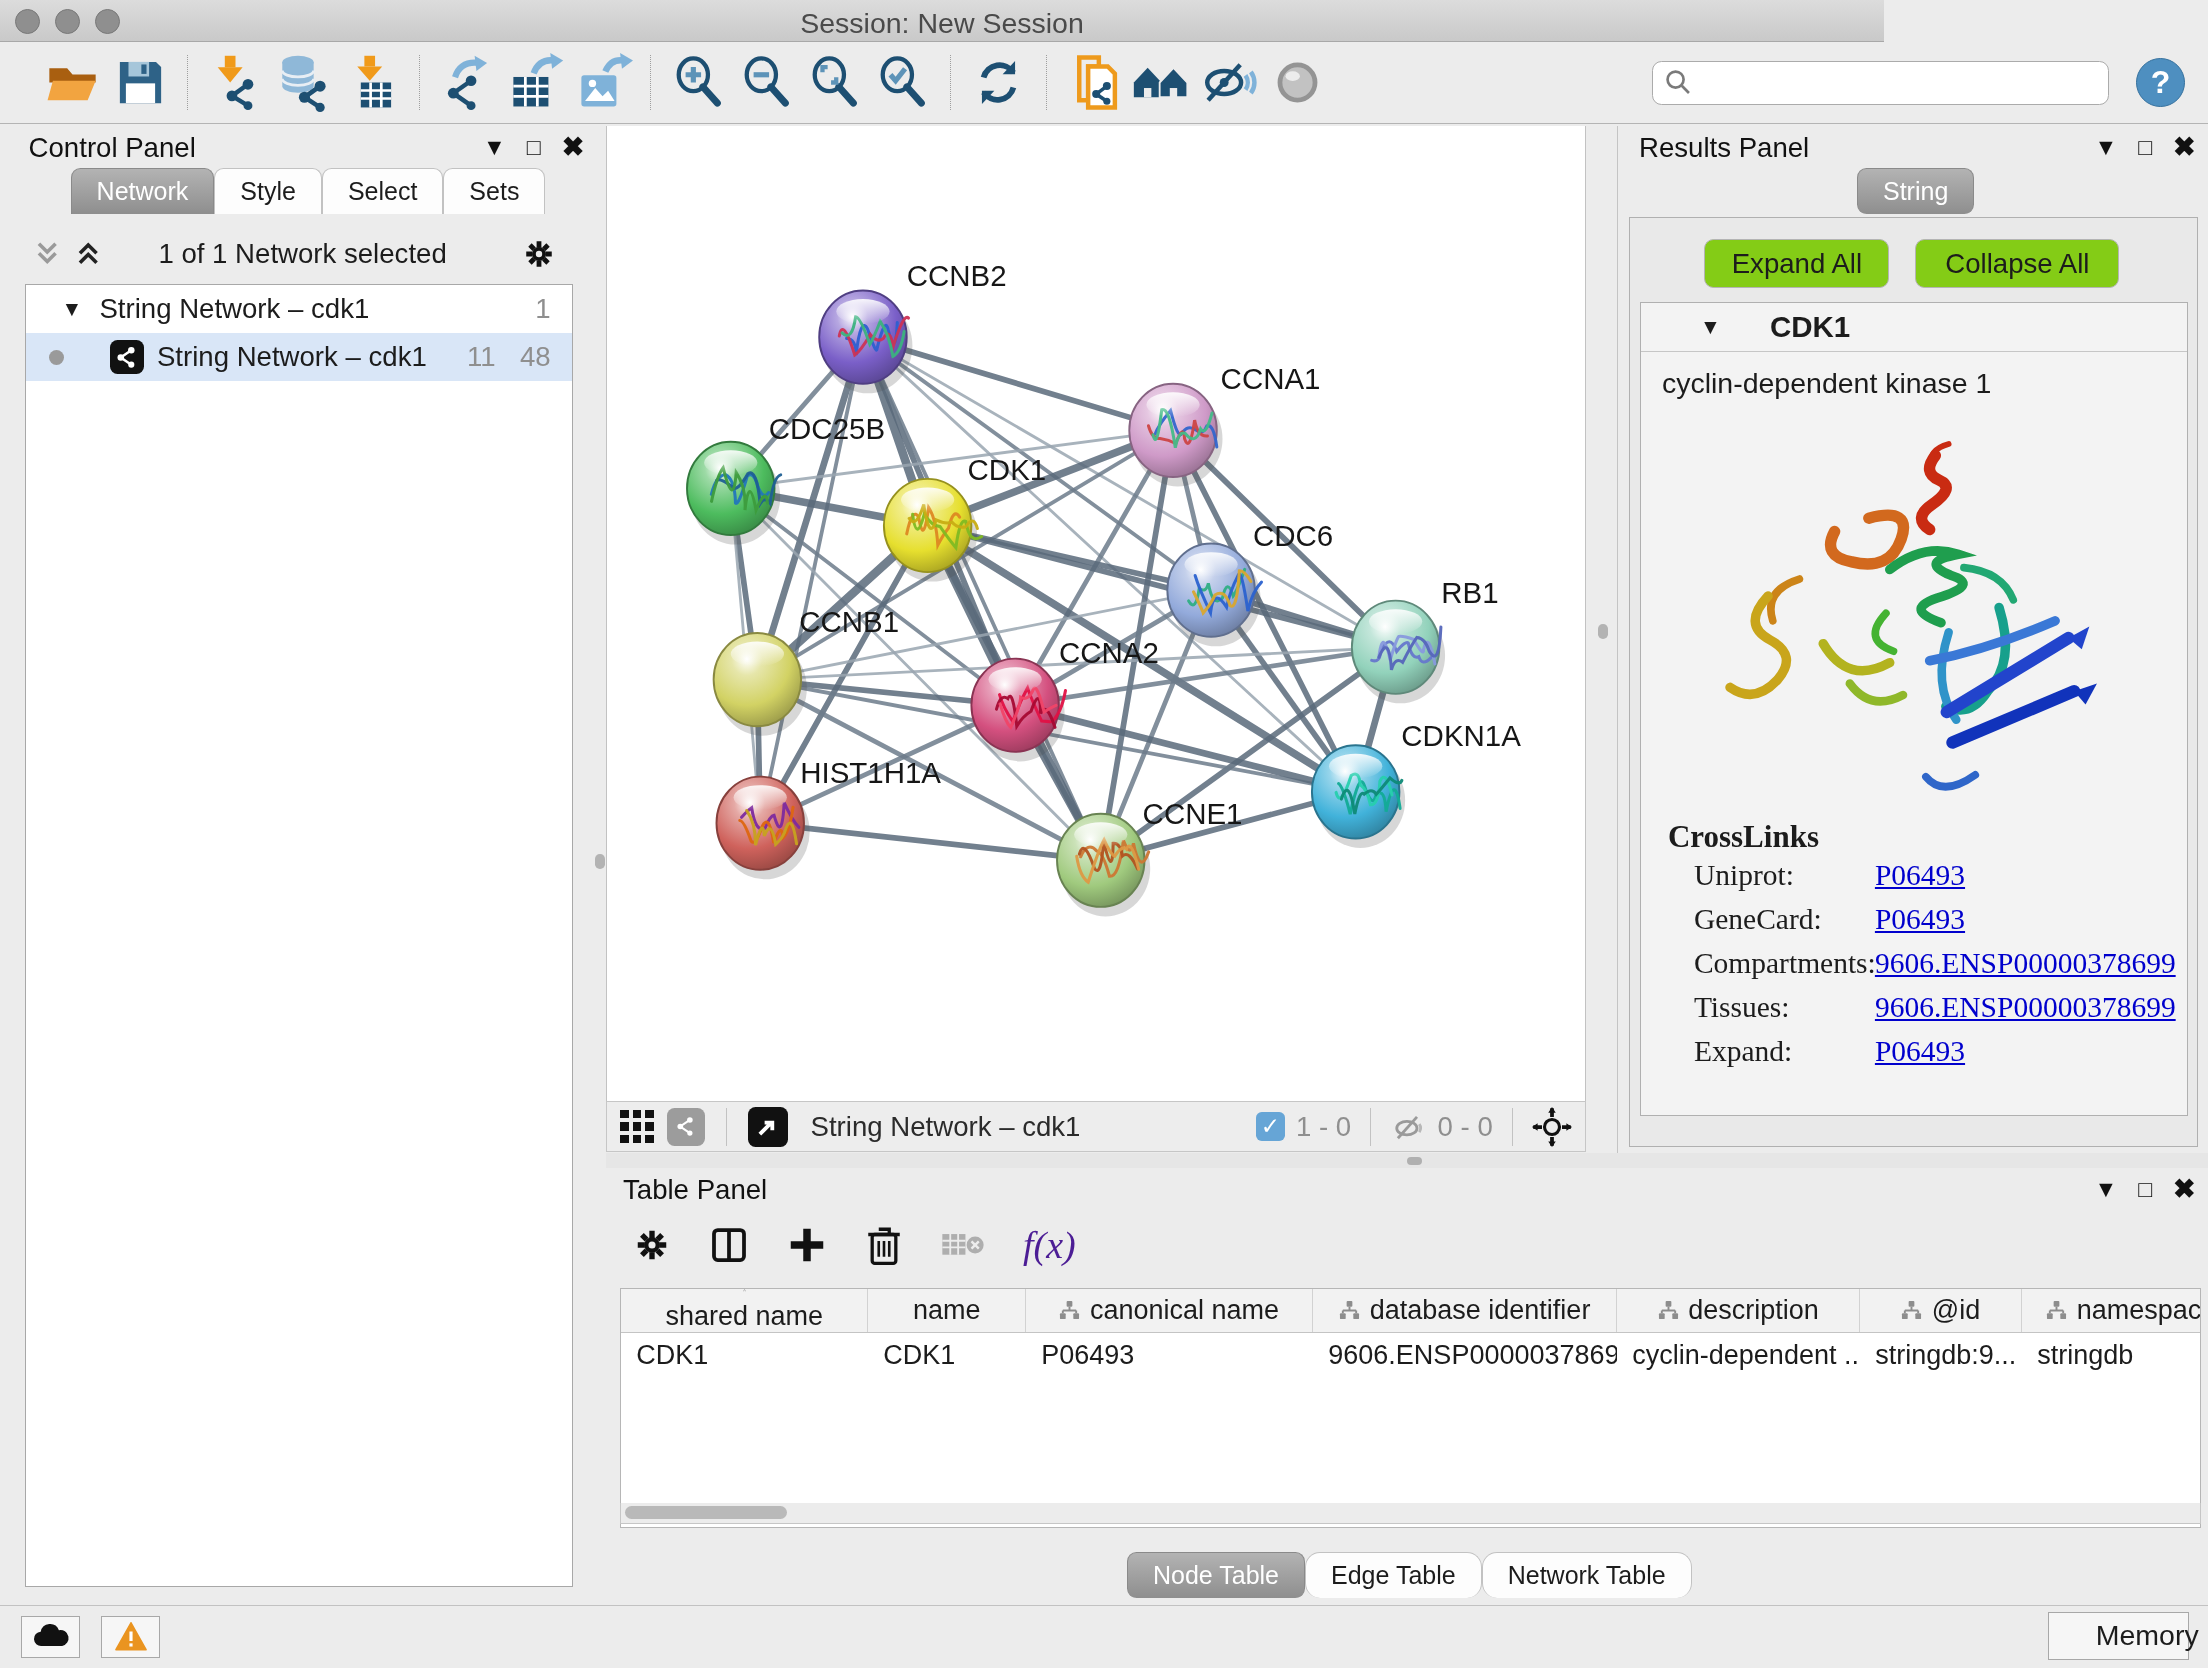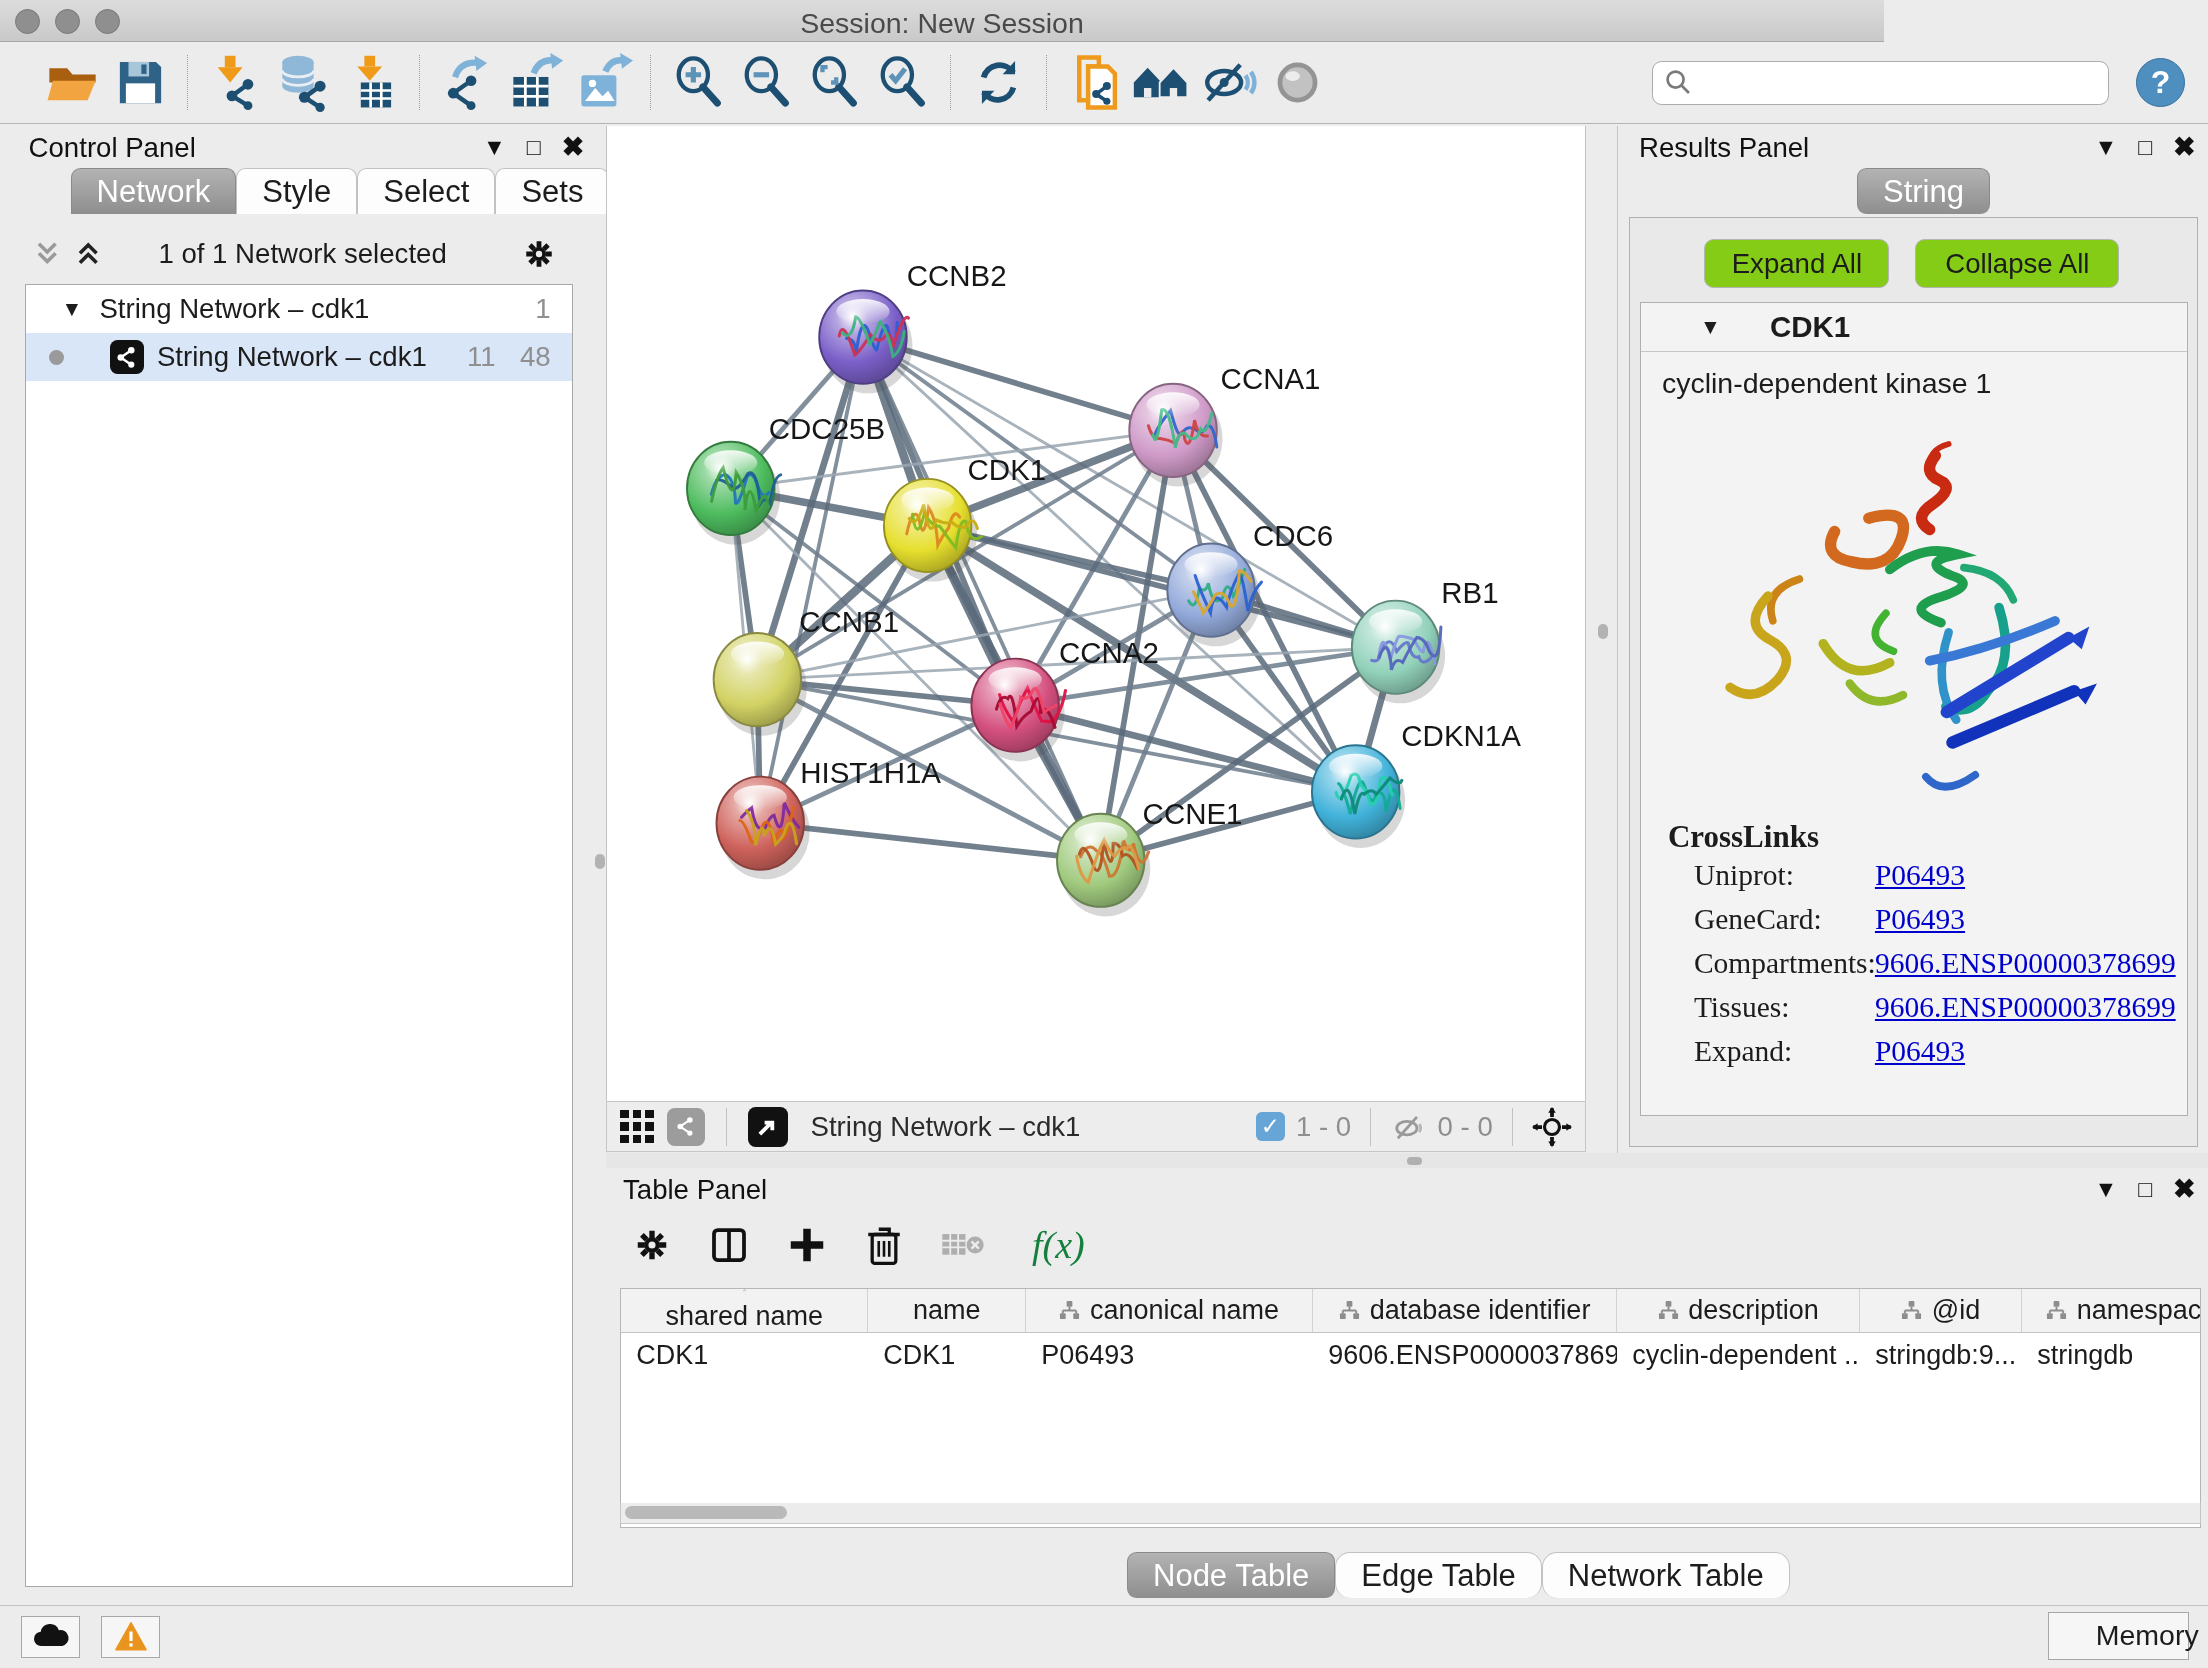--- a/index.html
+++ b/index.html
@@ -25,21 +25,21 @@
     border-radius:9.5px;display:flex;align-items:center;padding:0 11.4px;margin-right:27px;}
   .helpbtn{width:49px;height:49px;border-radius:50%;background:#4e8fc0;border:1.9px solid #35719e;
     color:#fff;font-size:32px;font-weight:bold;display:flex;align-items:center;justify-content:center;}
 
   
   .p-head-title{font-size:27.6px;color:#111;}
   .p-icons{position:absolute;right:13.3px;top:0;display:flex;gap:21px;align-items:center;height:42px;}
   .p-ic{font-size:23px;color:#111;line-height:1;}
   .p-ic.close{font-weight:bold;font-size:27px;}
   .tab{height:46px;display:flex;align-items:center;justify-content:center;padding:8px 25px;
-    background:#fdfdfd;border:1px solid #c2c2c2;border-bottom:none;font-size:31px;
+    background:#fdfdfd;border:1px solid #c2c2c2;border-bottom:none;font-size:25px;
     border-radius:9.5px 9.5px 0 0;}
   .tab.sel{background:linear-gradient(#b3b3b3,#8e8e8e);color:#fff;border-color:#8a8a8a;}
 
   
   .cpanel{left:7.6px;top:126px;width:590px;height:1461px;background:#ececec;}
   .cp-tabs{position:absolute;left:63px;top:42px;display:flex;}
   .cp-sub{position:absolute;left:0;top:103px;width:590px;height:49px;display:flex;align-items:center;}
   .cp-status{position:absolute;width:100%;text-align:center;font-size:27.6px;}
   .cp-list{position:absolute;left:17px;top:158px;width:548px;height:1303px;background:#fff;
     border:1px solid #a8a8a8;}
@@ -84,21 +84,21 @@
   .r-desc{font-size:28.5px;padding:15px 0 0 21px;}
   .xl{font-family:"Liberation Serif",serif;}
   .xl-title{font-size:31px;font-weight:bold;padding:9.5px 0 3.8px 27px;}
   .xl-row{position:relative;height:44px;font-size:29.5px;text-align:right;}
   .xl-label{position:absolute;left:53px;}
   .xl-link{position:absolute;left:234px;color:#0000cd;text-decoration:underline;}
 
   
   .tpanel{left:606px;top:1168px;width:1603px;height:438px;background:#ececec;}
   .tp-tools{position:absolute;left:27px;top:46px;display:flex;align-items:center;gap:38px;height:61px;}
-  .fx{font-family:"Liberation Serif",serif;font-style:italic;font-size:38px;color:#15803d;margin-left:9px;}
+  .fx{font-family:"Liberation Serif",serif;font-style:italic;font-size:38px;color:#4c1d95;}
   .ttable{position:absolute;left:14.3px;top:120px;width:1581px;height:240px;background:#fff;
     border:1px solid #b6b6b6;overflow:hidden;}
   .thead{display:flex;height:44px;background:#f2f2f2;border-bottom:1px solid #c4c4c4;}
   .th{display:flex;align-items:center;justify-content:center;gap:9.5px;font-size:27px;
     border-right:1px solid #d2d2d2;overflow:hidden;white-space:nowrap;flex:0 0 auto;}
   .trow{display:flex;height:44px;}
   .td{display:flex;align-items:center;padding-left:15px;font-size:27px;overflow:hidden;
     white-space:nowrap;flex:0 0 auto;}
   .hscroll{position:absolute;left:14.3px;top:335px;width:1581px;height:21px;background:#ececec;
     border:1px solid #c6c6c6;border-top:none;}

